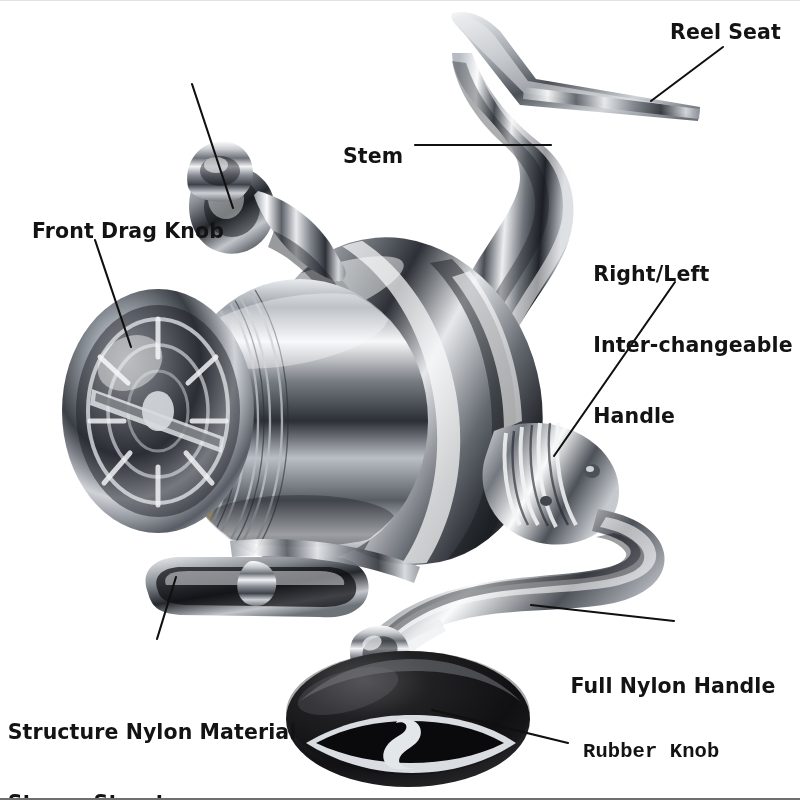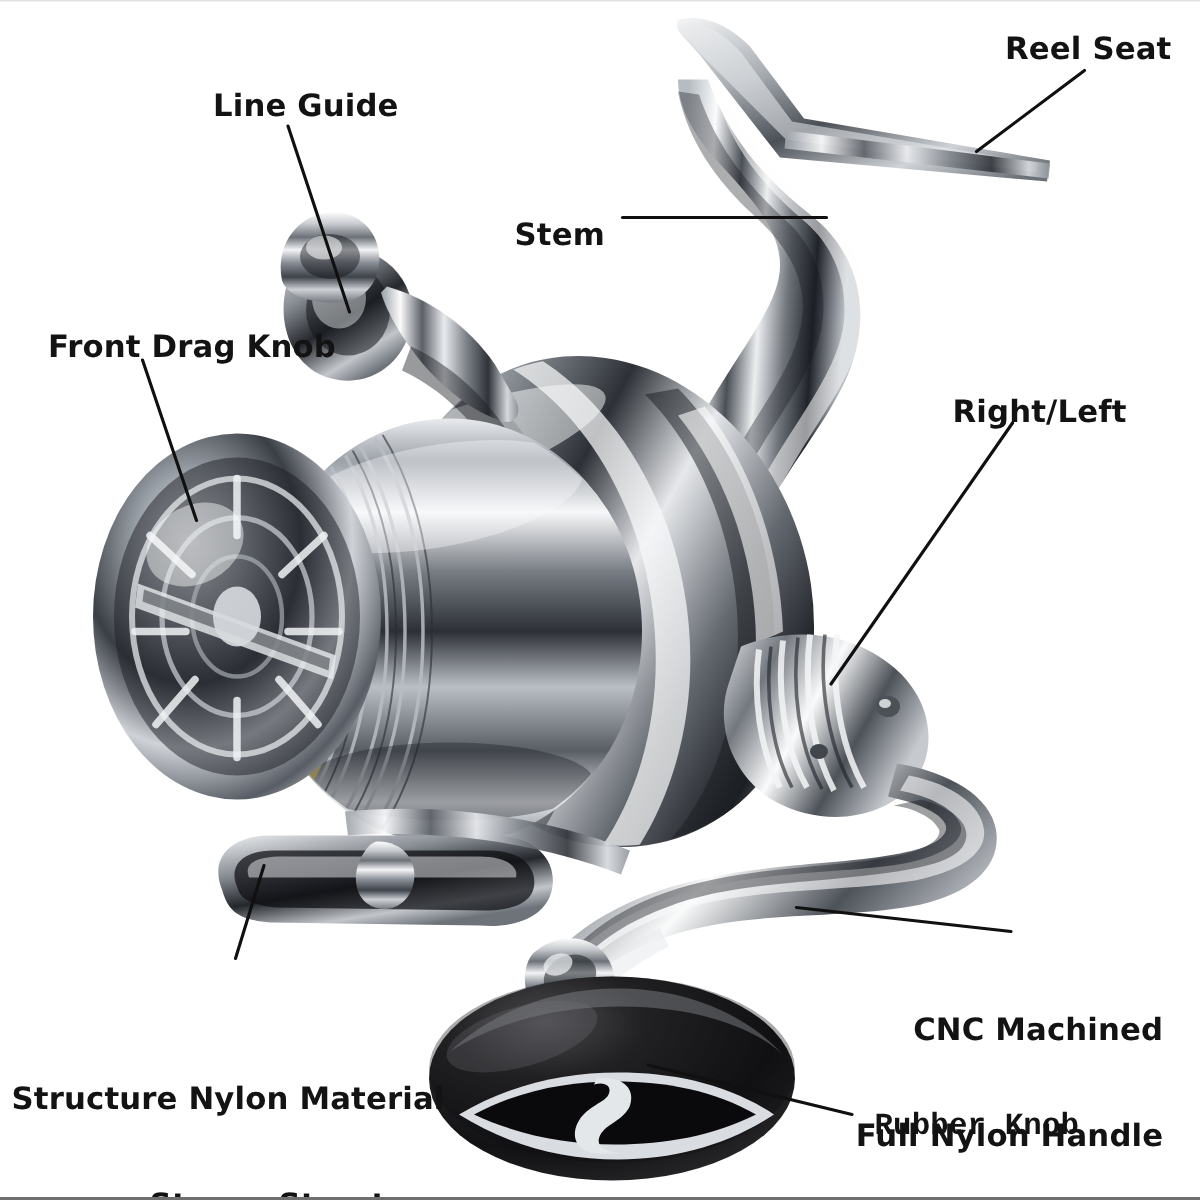--- a/index.html
+++ b/index.html
@@ -4,21 +4,21 @@
 <style>
   html,body{margin:0;padding:0;background:#fff;}
   body{width:800px;height:800px;overflow:hidden;
        font-family:"DejaVu Sans","Liberation Sans",sans-serif;}
   #stage{position:relative;width:800px;height:800px;background:#ffffff;
          border-top:1px solid #e2e2e2;border-bottom:2px solid #6f6f6f;
          box-sizing:border-box;overflow:hidden;}
   #art{position:absolute;left:0;top:0;width:800px;height:800px;}
   .lbl{position:absolute;color:#131313;font-weight:700;font-size:20.5px;
        letter-spacing:.1px;line-height:1.16;white-space:pre;text-align:center;}
-  .lbl.ctr{text-align:right;transform:translateX(-50%);}
+  .lbl.ctr{text-align:left;transform:translateX(-50%);}
 </style>
 </head>
 <body>
 
 <div id="stage">
 
   <svg id="art" viewBox="0 0 800 800">
     <defs>
       <linearGradient id="chrome" x1="0" y1="0" x2="0" y2="1">
         <stop offset="0" stop-color="#fdfdfd"></stop>
@@ -305,37 +305,37 @@
       <line x1="723" y1="46" x2="651" y2="100"></line>
       <line x1="415" y1="144" x2="551" y2="144"></line>
       <line x1="95" y1="239" x2="131" y2="346"></line>
       <line x1="675" y1="281" x2="554" y2="455"></line>
       <line x1="157" y1="638" x2="176" y2="576"></line>
       <line x1="674" y1="620" x2="531" y2="604"></line>
       <line x1="568" y1="742" x2="432" y2="709"></line>
     </g>
   </svg>
 
-  <div class="lbl" style="left:142px;top:58px;">Line Guide</div>
 
   <div class="lbl" style="left:670px;top:20px;">Reel Seat</div>
 
   <div class="lbl" style="left:343px;top:132px;margin-top:12px;">Stem</div>
 
   <div class="lbl" style="left:32px;top:219px;">Front Drag Knob</div>
 
   <div class="lbl ctr" style="left:693px;top:214px;">
     <div>Right/Left</div>
+    <div>Inter-changeable</div>
+    <div>Handle</div>
   </div>
 
   <div class="lbl ctr" style="left:152px;top:672px;">
     <div>Structure Nylon Material</div>
     <div>Strong Structure</div>
   </div>
 
   <div class="lbl ctr" style="left:673px;top:626px;">
-    <div>CNC Machined</div>
     <div>Full Nylon Handle</div>
   </div>
 
   <div class="lbl" style="left:583px;top:739px;font-family:Liberation Mono, monospace;">Rubber Knob</div>
 
 </div>
 
 </body></html>

